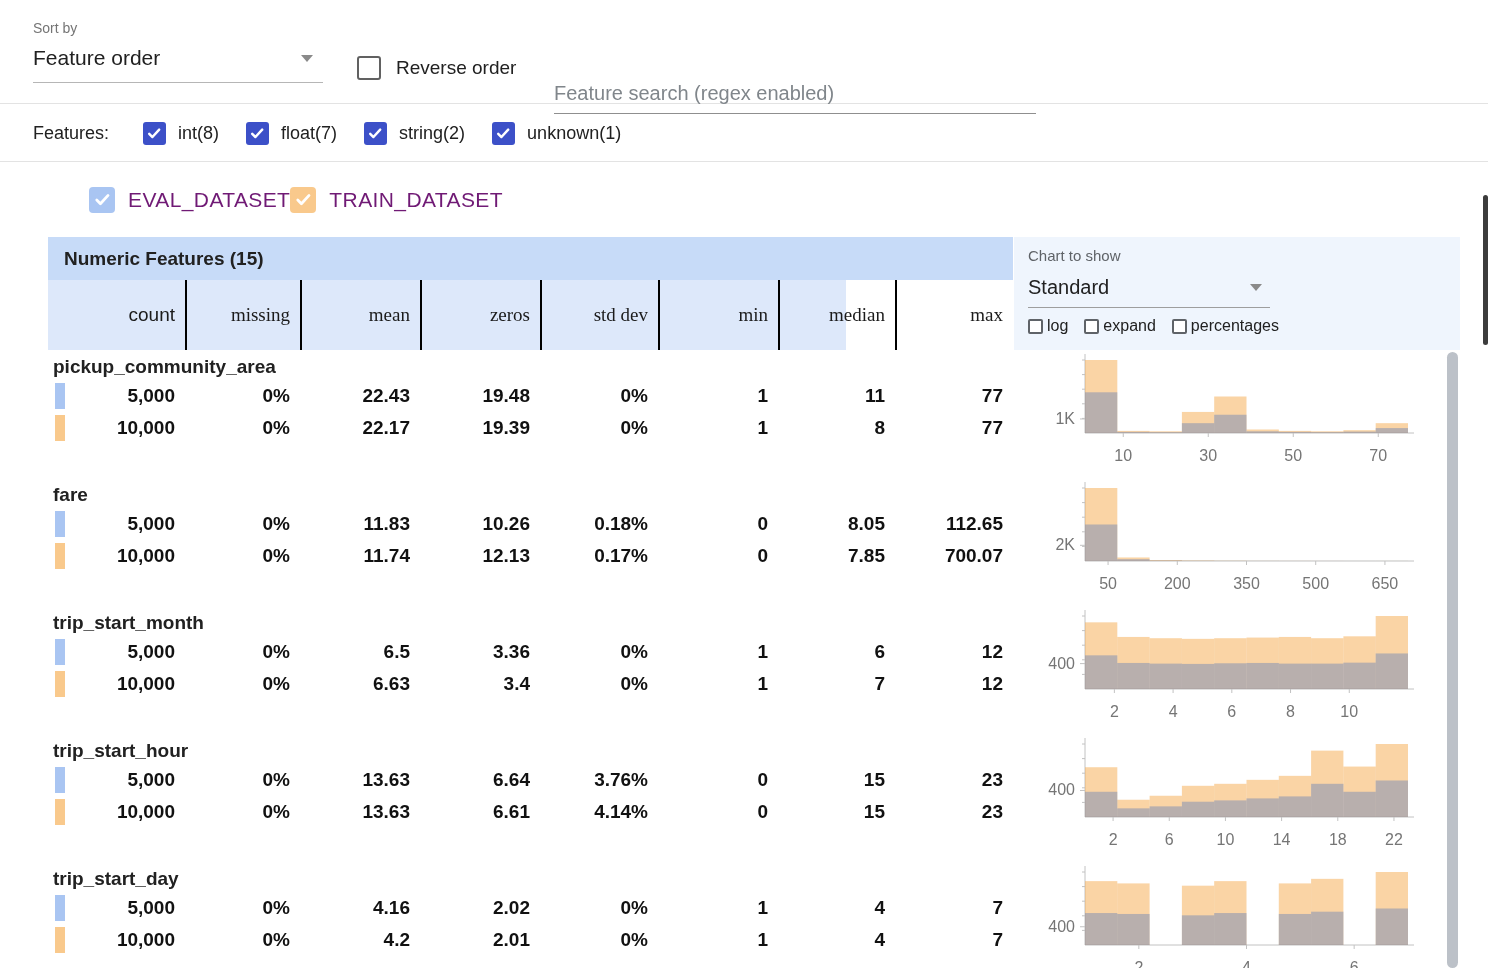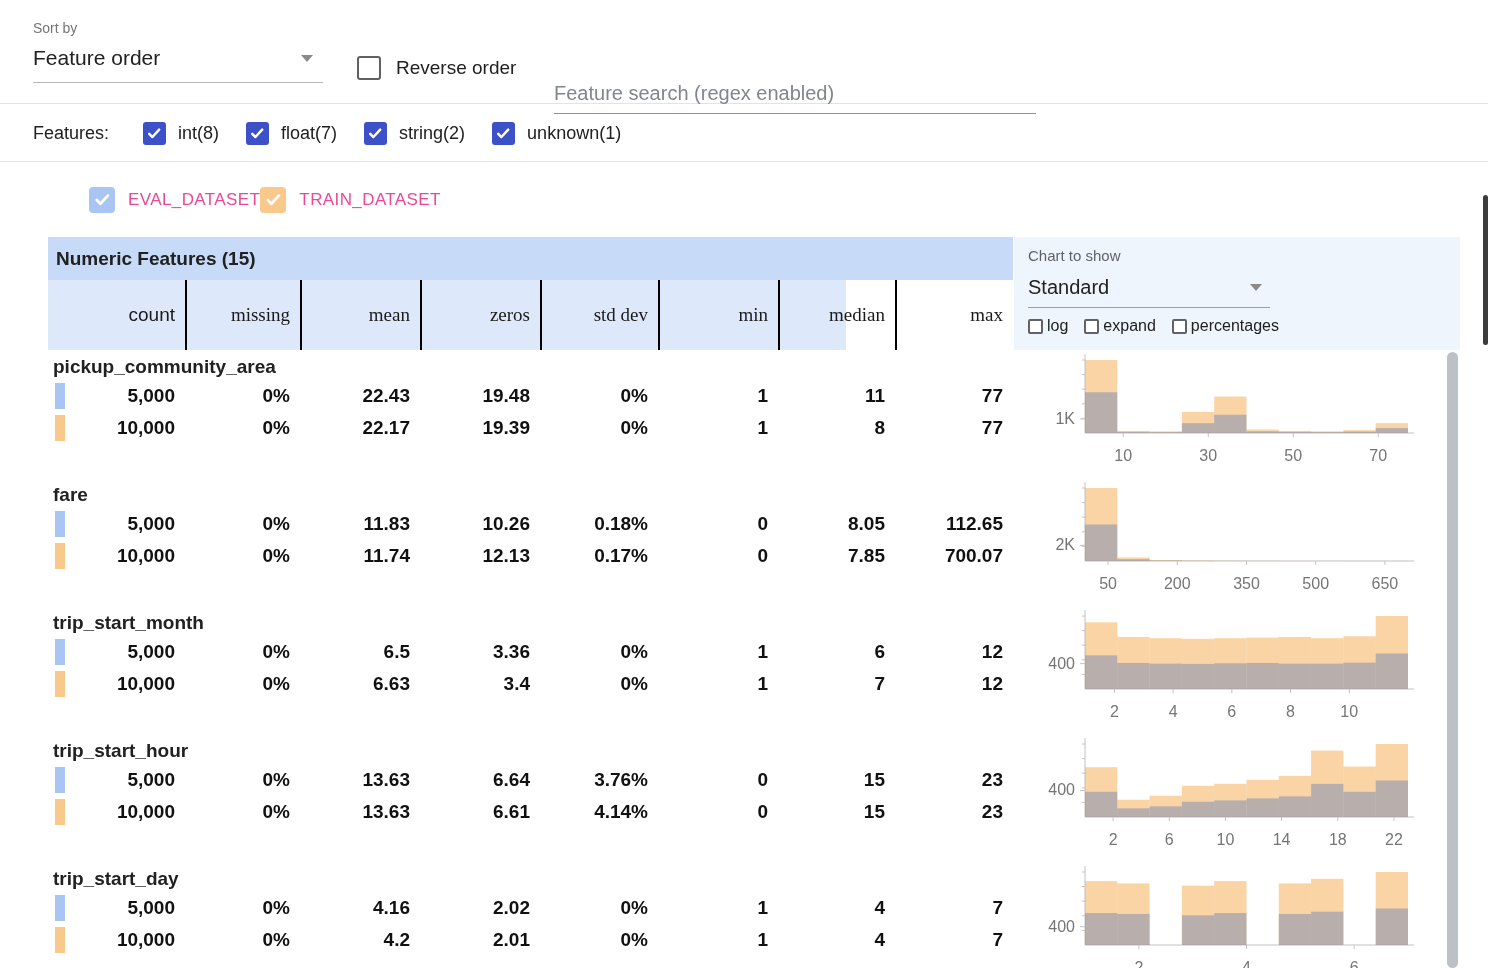--- a/index.html
+++ b/index.html
@@ -33,25 +33,25 @@
   .cbx svg{width:80%;height:80%;}
   .cbx.mid{width:23px;height:23px;}
   .type-item .lbl{font-size:18px;}
 
   
   .legend-row{position:absolute;left:0;top:162px;width:1488px;height:75px;display:flex;align-items:center;}
   .legend-item{display:flex;align-items:center;gap:13px;cursor:pointer;}
   .legend-item:first-child{margin-left:89px;}
   .legend-item + .legend-item{}
   .cbx.big{width:26px;height:26px;border-radius:4px;}
-  .legend-item .lbl{font-size:17px;letter-spacing:.4px;color:#ec4899;}
+  .legend-item .lbl{font-size:21px;letter-spacing:.4px;color:#701a75;}
 
   
   .title-band{position:absolute;left:48px;top:237px;width:965px;height:43px;background:#c7dbf8;
-    display:flex;align-items:center;padding-left:8px;font-size:19px;font-weight:bold;}
+    display:flex;align-items:center;padding-left:16px;font-size:19px;font-weight:bold;}
   .colhead{position:absolute;left:48px;top:280px;width:798px;height:70px;background:#dde8fa;
     display:grid;grid-template-columns:var(--cols);}
   .colhead .cell{display:flex;align-items:center;justify-content:flex-end;
     padding-right:10px;font-size:19px;color:#1b1b1b;height:100%;}
   .colhead .cell + .cell{border-left:2px solid #000000;font-family:Liberation Serif, serif;}
 
   
   .chart-controls{position:absolute;left:1014px;top:237px;width:446px;height:113px;
     background:#eff5fd;padding:10px 0 0 14px;}
   .cc-label{font-size:15px;color:#5f6368;}

